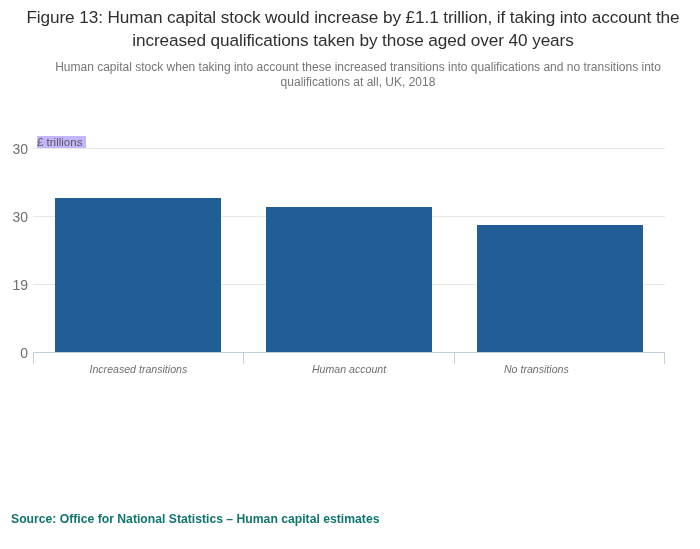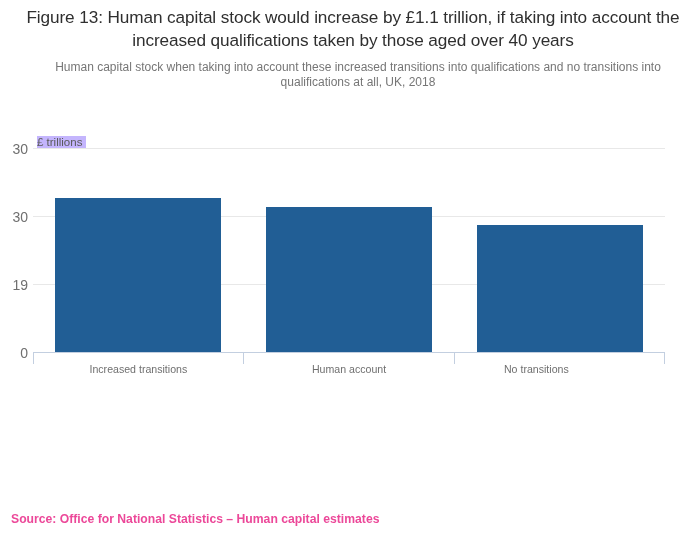--- a/index.html
+++ b/index.html
@@ -145,30 +145,31 @@
     width: 632px;
     height: 16px;
   }
   .cat-label {
     position: absolute;
     top: 0;
     font-size: 10.6px;
     color: #6f6f6f;
     text-align: center;
     line-height: 14px;
+    font-style: italic;
   }
 
   
   .source {
     position: absolute;
     left: 11px;
     top: 512px;
     font-size: 12.2px;
     font-weight: bold;
-    color: #ec4899;
+    color: #0f766e;
   }
 </style>
 </head>
 <body>
 
 <div class="figure">
 
   <div class="header">
     <h1 class="chart-title">Figure 13: Human capital stock would increase by £1.1 trillion, if taking into account the increased qualifications taken by those aged over 40 years</h1>
     <p class="chart-subtitle">Human capital stock when taking into account these increased transitions into qualifications and no transitions into qualifications at all, UK, 2018</p>

